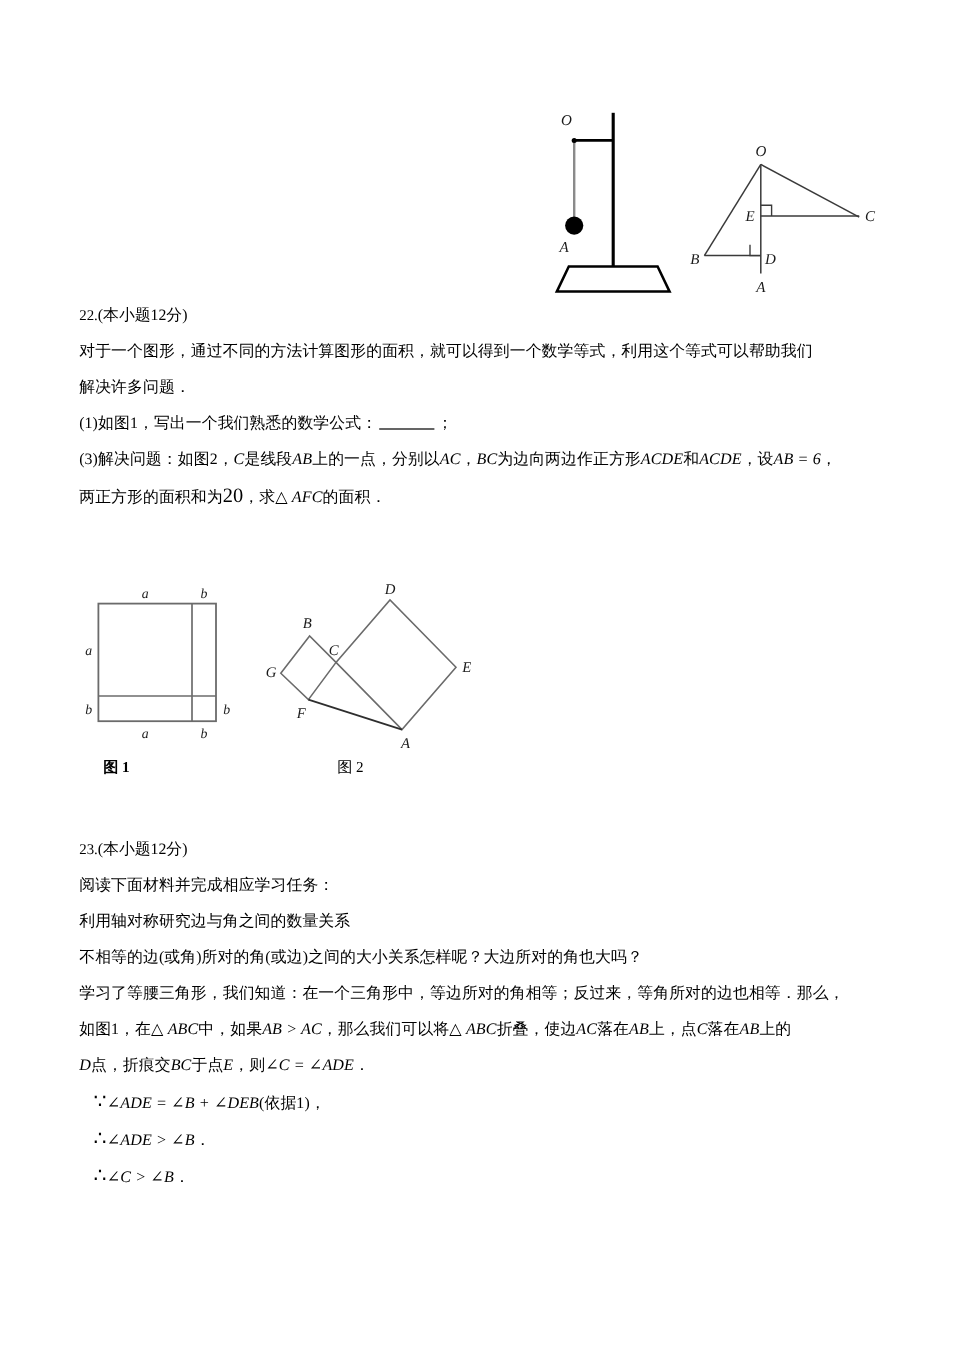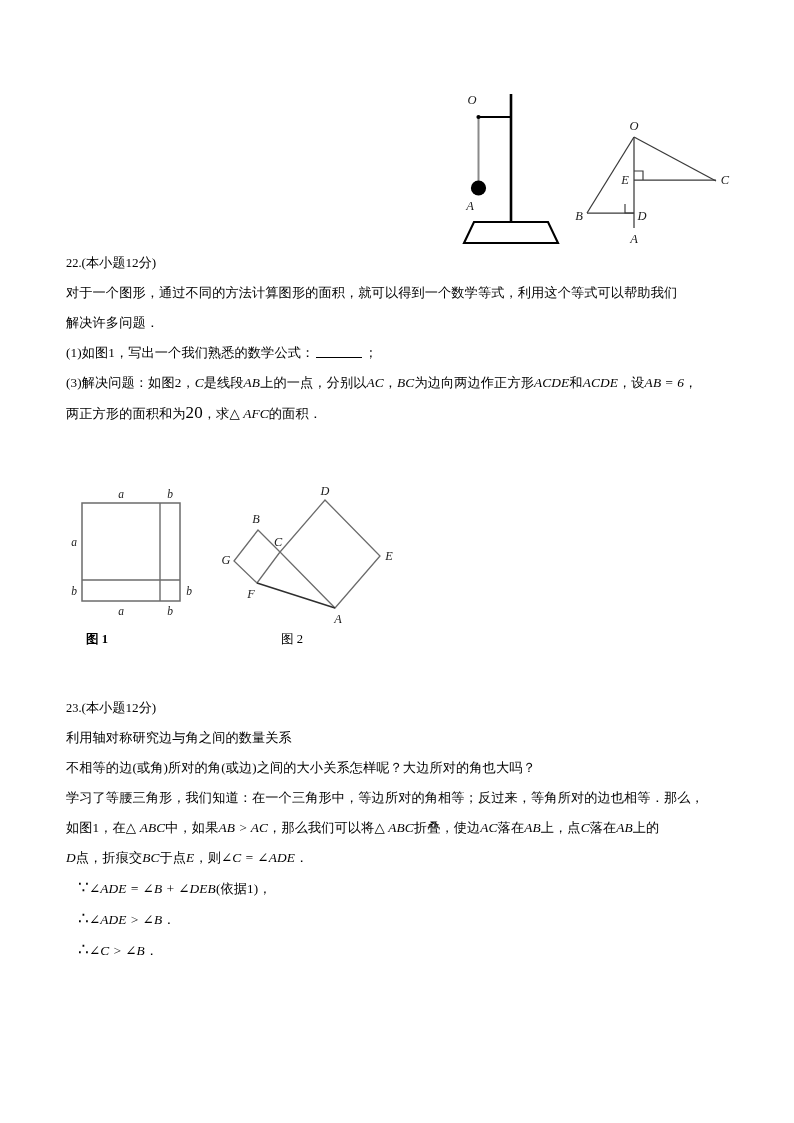--- a/index.html
+++ b/index.html
@@ -202,20 +202,21 @@
 
   <div class="fig-caption cap1">图 1</div>
   <div class="fig-caption cap2">图 2</div>
 
   <div class="body-text" style="top:645px;margin-top:48px;">
 
     <div class="qnum">
       <span class="mathup" style="font-size:12.4px">23.</span><span>(本小题12分)</span>
     </div>
 
+    <div class="line">阅读下面材料并完成相应学习任务：</div>
     <div class="line">利用轴对称研究边与角之间的数量关系</div>
     <div class="line">不相等的边(或角)所对的角(或边)之间的大小关系怎样呢？大边所对的角也大吗？</div>
     <div class="line">学习了等腰三角形，我们知道：在一个三角形中，等边所对的角相等；反过来，等角所对的边也相等．那么，</div>
 
     <div class="line">
       <span>如图1，在</span><span class="math">△ ABC</span><span>中，如果</span><span class="math">AB &gt; AC</span><span>，那么我们可以将</span><span class="math">△ ABC</span><span>折叠，使边</span><span class="math">AC</span><span>落在</span><span class="math">AB</span><span>上，点</span><span class="math">C</span><span>落在</span><span class="math">AB</span><span>上的</span>
     </div>
 
     <div class="line">
       <span class="math">D</span><span>点，折痕交</span><span class="math">BC</span><span>于点</span><span class="math">E</span><span>，则</span><span class="math">∠C = ∠ADE</span><span>．</span>

